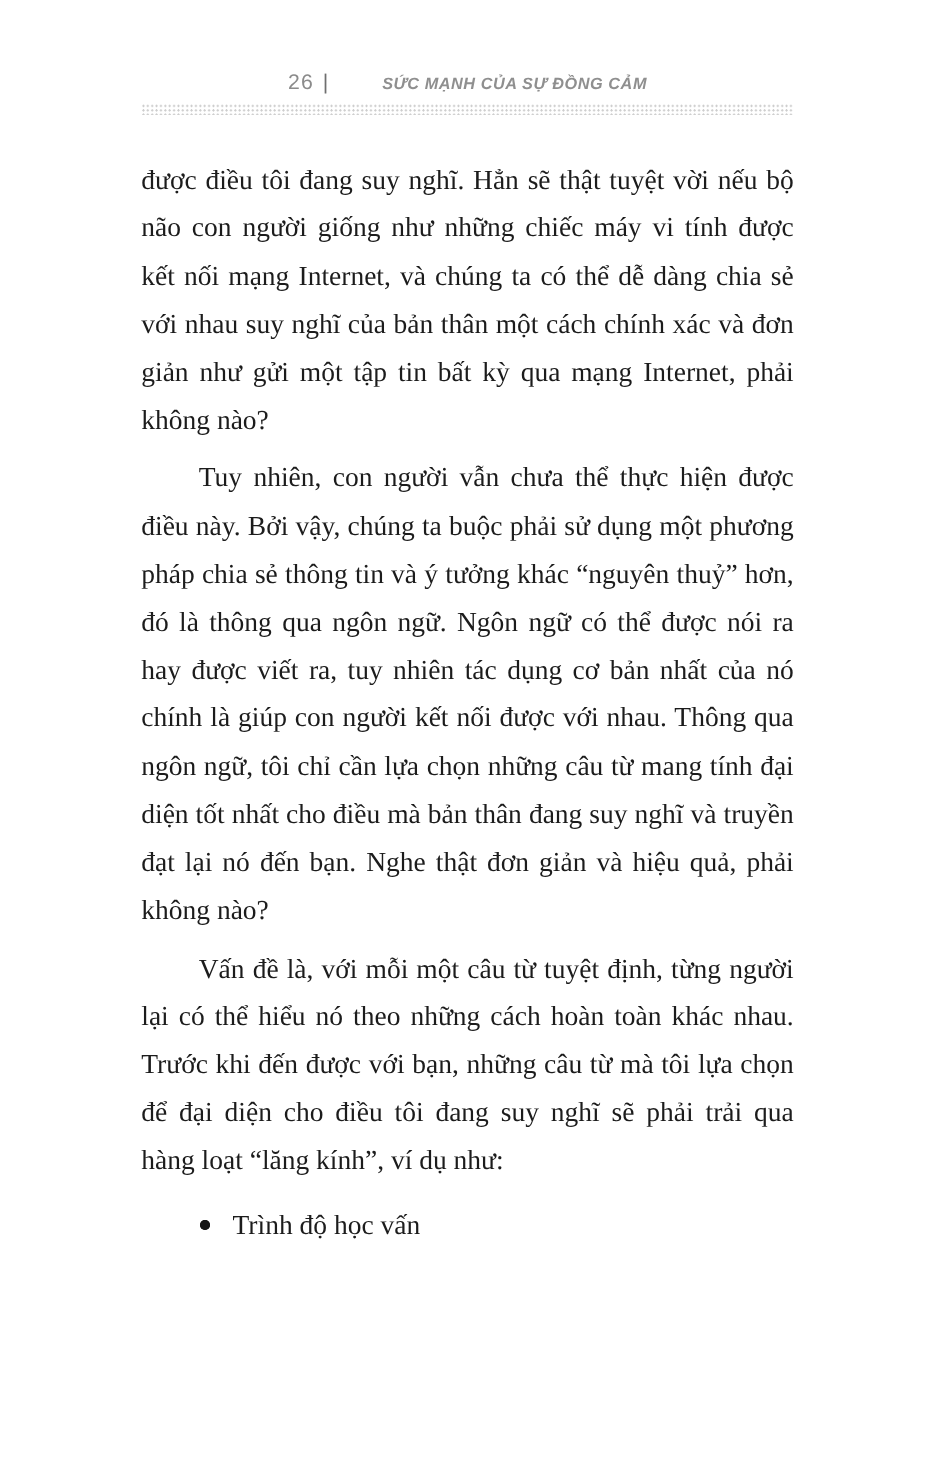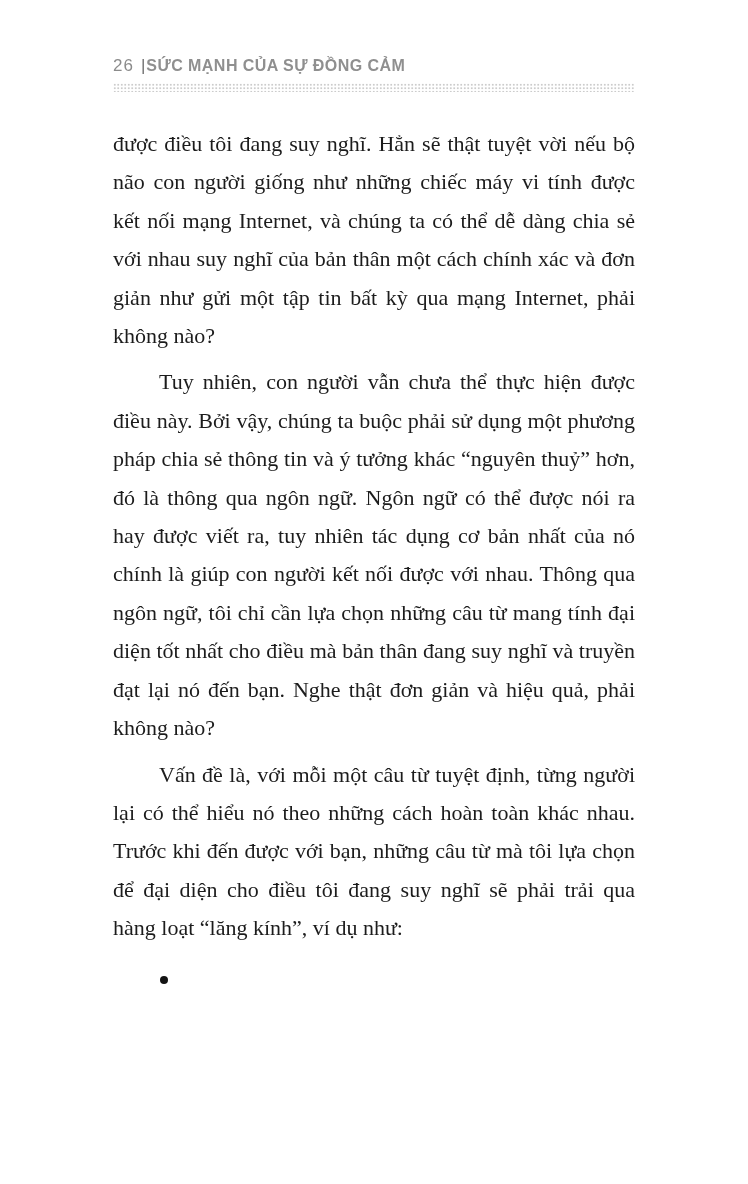--- a/index.html
+++ b/index.html
@@ -18,41 +18,43 @@
   .page {
     width: 748px;
     height: 1184px;
     padding: 56px 113px 0 113px;
   }
 
   
   .page-header { margin-bottom: 0; }
   .header-row {
     display: flex;
-    justify-content: flex-start;
+    justify-content: center;
     align-items: baseline;
     font-family: "Liberation Sans", "DejaVu Sans", sans-serif;
+    gap: 42px;
   }
   .page-number-group {
     color: #8b8b8b;
     font-size: 17px;
     letter-spacing: 1px;
     white-space: nowrap;
   }
   .header-divider {
     color: #6f6f6f;
     margin-left: 7px;
     font-weight: 400;
   }
   .running-title {
     color: #8f8f8f;
-    font-size: 16px;
+    font-size: 13px;
     letter-spacing: 0.45px;
     font-weight: 600;
     white-space: nowrap;
+    font-style: italic;
   }
   .header-band {
     margin-top: 7px;
     height: 9px;
     width: 100%;
     background-image: radial-gradient(#cccccc 0.9px, transparent 1px);
     background-size: 3.5px 3.5px;
   }
 
   
@@ -107,16 +109,20 @@
 
   <main class="page-body">
     <p class="para">được điều tôi đang suy nghĩ. Hẳn sẽ thật tuyệt vời nếu bộ não con người giống như những chiếc máy vi tính được kết nối mạng Internet, và chúng ta có thể dễ dàng chia sẻ với nhau suy nghĩ của bản thân một cách chính xác và đơn giản như gửi một tập tin bất kỳ qua mạng Internet, phải không nào?</p>
     <p class="para indent">Tuy nhiên, con người vẫn chưa thể thực hiện được điều này. Bởi vậy, chúng ta buộc phải sử dụng một phương pháp chia sẻ thông tin và ý tưởng khác “nguyên thuỷ” hơn, đó là thông qua ngôn ngữ. Ngôn ngữ có thể được nói ra hay được viết ra, tuy nhiên tác dụng cơ bản nhất của nó chính là giúp con người kết nối được với nhau. Thông qua ngôn ngữ, tôi chỉ cần lựa chọn những câu từ mang tính đại diện tốt nhất cho điều mà bản thân đang suy nghĩ và truyền đạt lại nó đến bạn. Nghe thật đơn giản và hiệu quả, phải không nào?</p>
     <p class="para indent">Vấn đề là, với mỗi một câu từ tuyệt định, từng người lại có thể hiểu nó theo những cách hoàn toàn khác nhau. Trước khi đến được với bạn, những câu từ mà tôi lựa chọn để đại diện cho điều tôi đang suy nghĩ sẽ phải trải qua hàng loạt “lăng kính”, ví dụ như:</p>
 
     <ul class="bullet-list">
       <li>
         <span class="dot"></span>
       </li>
+      <li>
+        <span class="dot"></span>
+        <span>Trình độ học vấn</span>
+      </li>
     </ul>
   </main>
 
 </div>
 
 </body></html>

